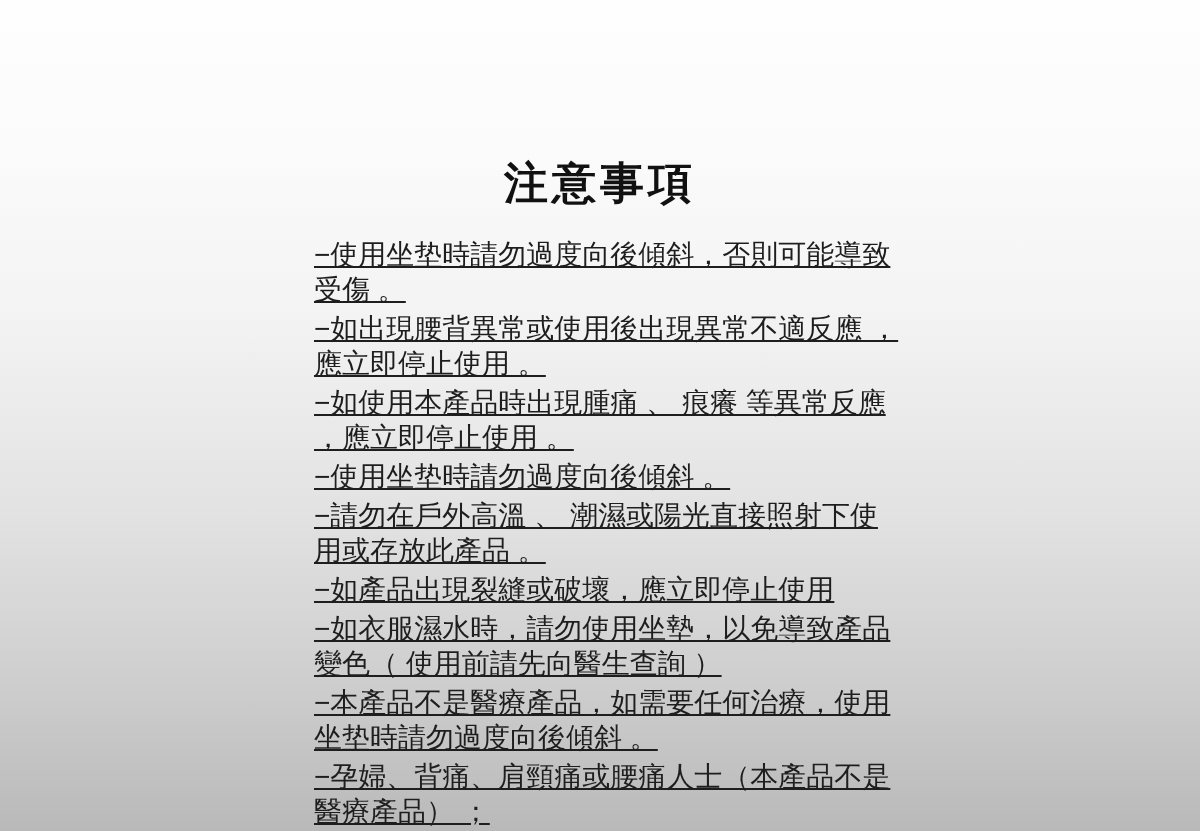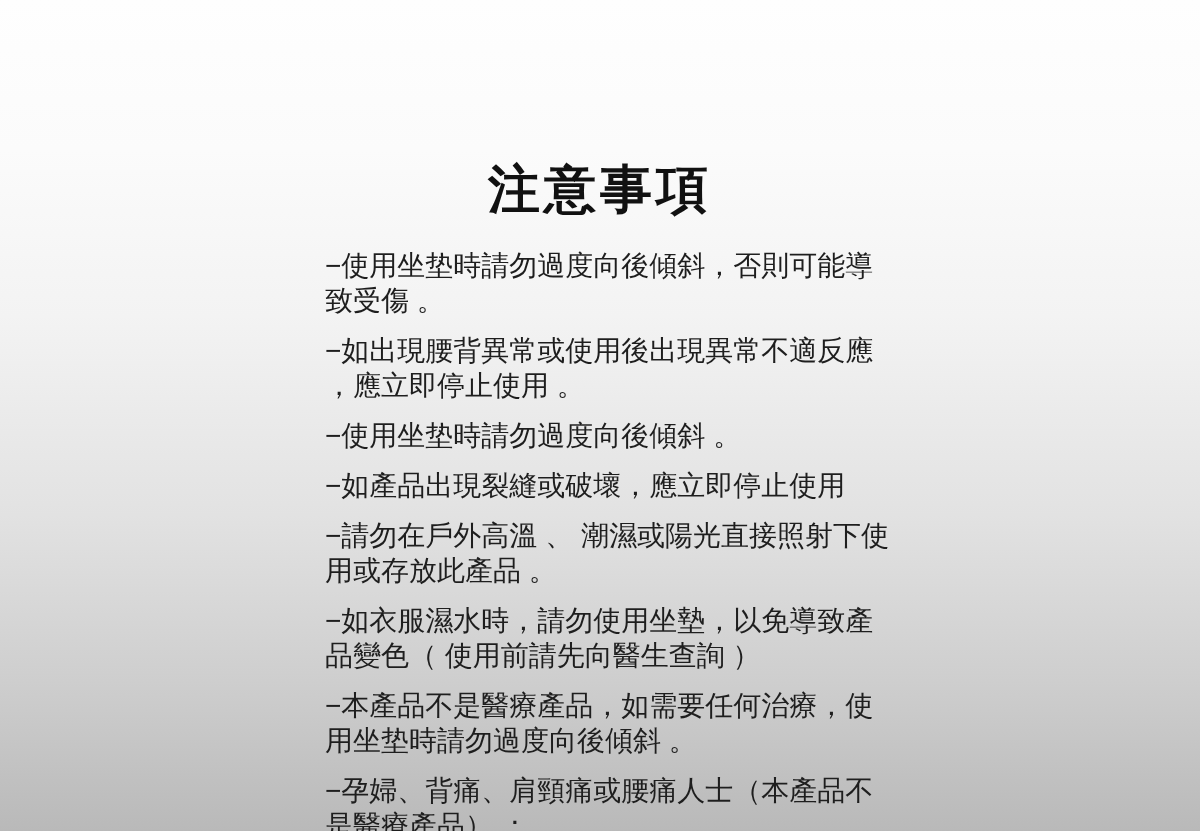--- a/index.html
+++ b/index.html
@@ -23,54 +23,56 @@
   .page {
     position: absolute;
     inset: 0;
   }
   .title {
     position: absolute;
     top: 128px;
     left: 0;
     width: 1200px;
     text-align: center;
-    font-size: 52px;
+    font-size: 44px;
     font-weight: bold;
     color: #111111;
     letter-spacing: 4px;
     line-height: 52px;
   }
   .notices {
     position: absolute;
     top: 233px;
     left: 310px;
     width: 598px;
     color: #1e1e1e;
     font-size: 28px;
     line-height: 35px;
     text-align: left;
   }
   .notice-item {
-    margin: 15px;
+    margin: 4px;
     padding: 0;
     word-break: break-all;
     overflow-wrap: anywhere;
+    text-decoration: underline;
   }
 </style>
 </head>
 <body>
 
 <div class="page">
 
   <h1 class="title">注意事項</h1>
 
   <div class="notices">
     <p class="notice-item">−使用坐垫時請勿過度向後傾斜，否則可能導致受傷 。</p>
     <p class="notice-item">−如出現腰背異常或使用後出現異常不適反應 ，應立即停止使用 。</p>
+    <p class="notice-item">−如使用本產品時出現腫痛 、 痕癢 等異常反應 ，應立即停止使用 。</p>
     <p class="notice-item">−使用坐垫時請勿過度向後傾斜 。</p>
+    <p class="notice-item">−請勿在戶外高溫 、 潮濕或陽光直接照射下使用或存放此產品 。</p>
     <p class="notice-item">−如產品出現裂縫或破壞，應立即停止使用</p>
-    <p class="notice-item">−請勿在戶外高溫 、 潮濕或陽光直接照射下使用或存放此產品 。</p>
     <p class="notice-item">−如衣服濕水時，請勿使用坐墊，以免導致產品變色（ 使用前請先向醫生查詢 ）</p>
     <p class="notice-item">−本產品不是醫療產品，如需要任何治療，使用坐垫時請勿過度向後傾斜 。</p>
     <p class="notice-item">−孕婦、背痛、肩頸痛或腰痛人士（本產品不是醫療產品） ；</p>
   </div>
 
 </div>
 
 </body></html>

